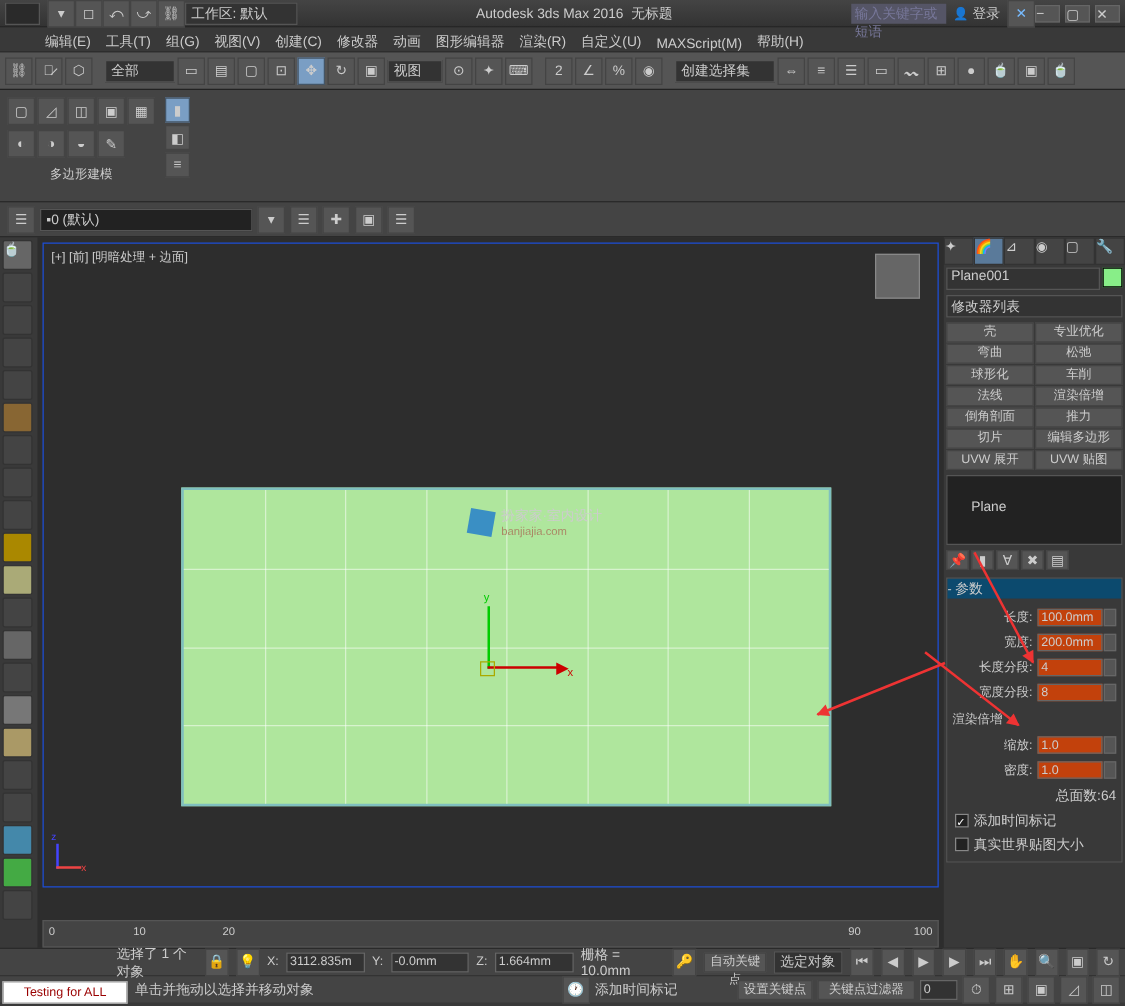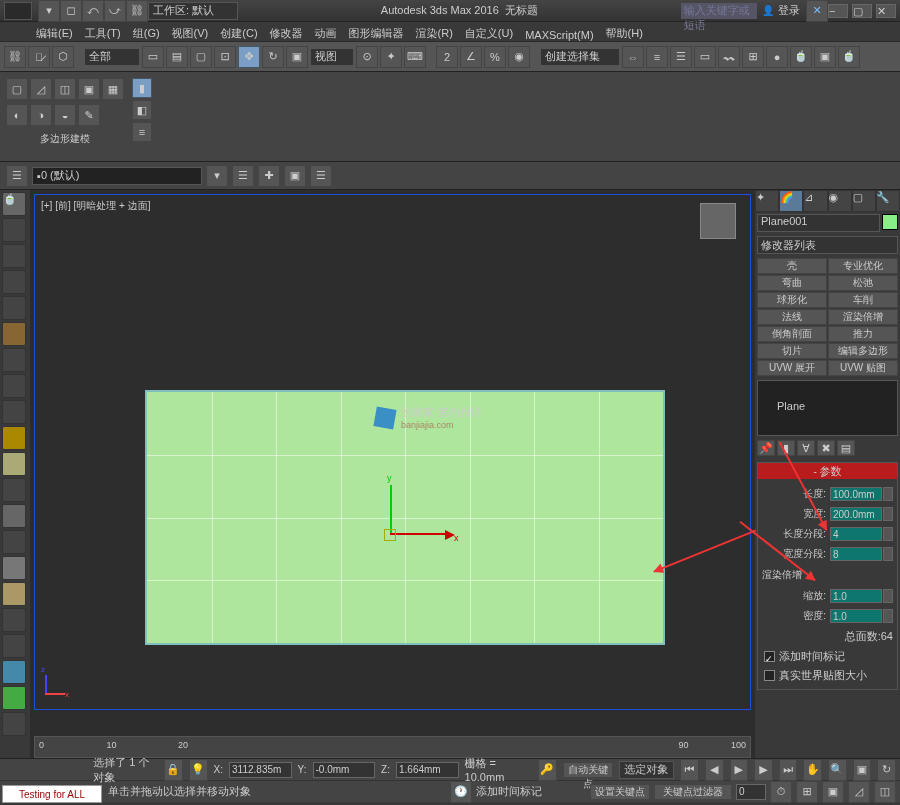--- a/index.html
+++ b/index.html
@@ -52,25 +52,25 @@
 .cmd-tab.active{background:#5a7a9a}
 .obj-name{height:18px;display:flex;margin:2px}
 .obj-input{flex:1;background:#333;border:1px solid #555;padding:0 3px}
 .color-swatch{width:16px;height:16px;background:#8e8;border:1px solid #000;margin-left:2px}
 .mod-drop{height:18px;background:#333;border:1px solid #555;margin:2px;padding:0 3px;display:flex;align-items:center}
 .mod-grid{display:grid;grid-template-columns:1fr 1fr;gap:1px;margin:2px}
 .mod-btn{height:16px;background:#555;border:1px solid #444;text-align:center;font-size:10px;line-height:14px}
 .mod-stack{height:56px;background:#222;border:1px solid #555;margin:2px;padding:19px}
 .stack-btns{height:18px;display:flex;gap:2px;margin:2px}
 .rollout{margin:2px;border:1px solid #555}
-.rollout-head{height:16px;background:#b91c1c;text-align:center;font-size:10px;line-height:16px}
+.rollout-head{height:16px;background:#0c4a6e;text-align:left;font-size:10px;line-height:16px}
 .rollout-body{padding:4px;background:#393939}
 .param-row{display:flex;align-items:center;height:18px;margin:2px 0}
 .param-label{flex:1;text-align:right;padding-right:4px;font-size:10px}
-.spinner{width:52px;height:14px;background:#0f766e;border:1px solid #666;font-size:10px;padding:0 2px;display:flex;align-items:center}
+.spinner{width:52px;height:14px;background:#c2410c;border:1px solid #666;font-size:10px;padding:0 2px;display:flex;align-items:center}
 .spin-arrows{width:10px;height:14px;background:#555;border:1px solid #666;margin-left:1px}
 .checkbox-row{display:flex;align-items:center;padding:2px}
 .cb{width:11px;height:11px;border:1px solid #888;margin-right:4px;background:#222}
 .cb.checked::after{content:"✓";font-size:9px;color:#fff;line-height:9px}
 .status-bar{height:22px;background:#444;display:flex;align-items:center;padding:0 4px;gap:6px;border-top:1px solid #222}
 .bottom-bar{height:22px;background:#444;display:flex;align-items:center;padding:0 4px;gap:4px;border-top:1px solid #333}
 .coord-field{width:74px;height:16px;background:#333;border:1px solid #666;font-size:10px;padding:0 2px;display:flex;align-items:center}
 .red-arrow{position:absolute;pointer-events:none}
 .arrow1{left:650px;top:550px;width:110px;height:2px;background:#e33;transform:rotate(-22deg)}
 .arrow1::after{content:"";position:absolute;left:-6px;top:-4px;border:5px solid transparent;border-right:10px solid #e33}

